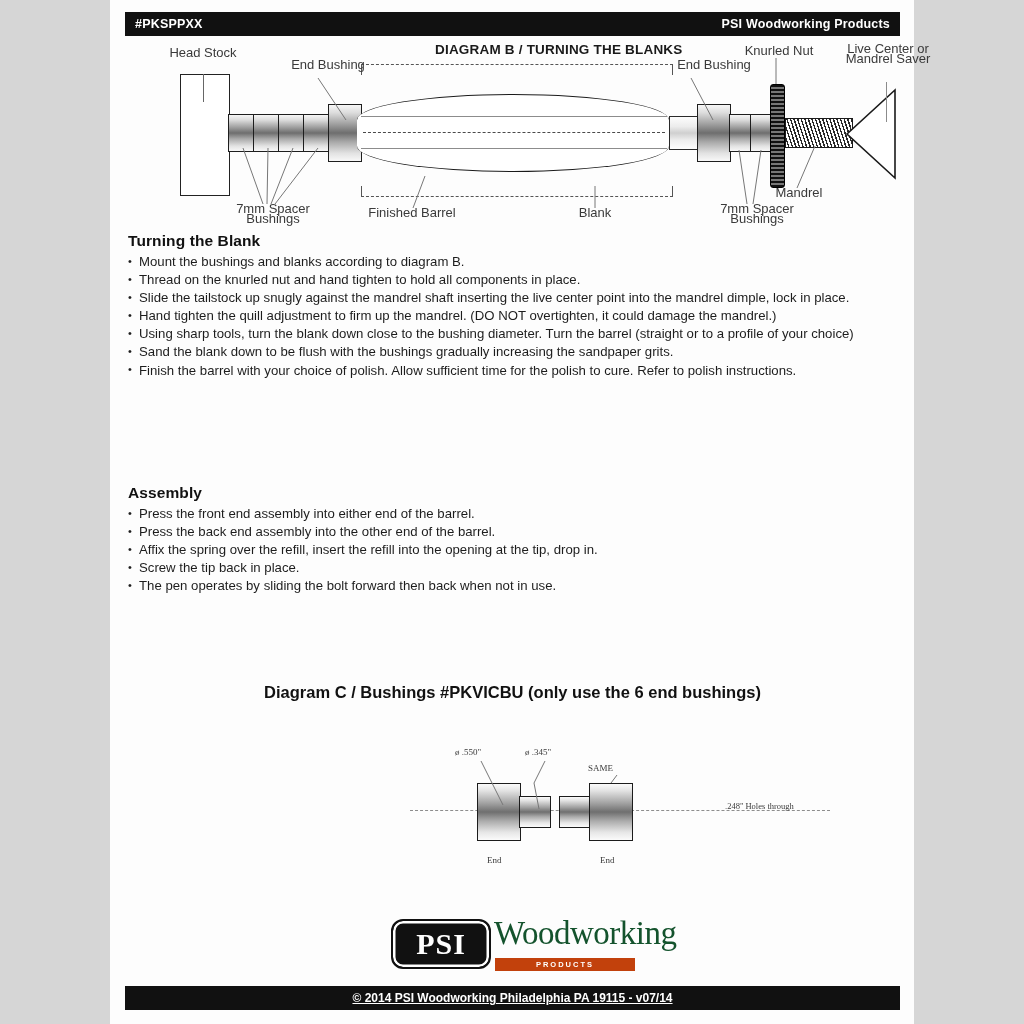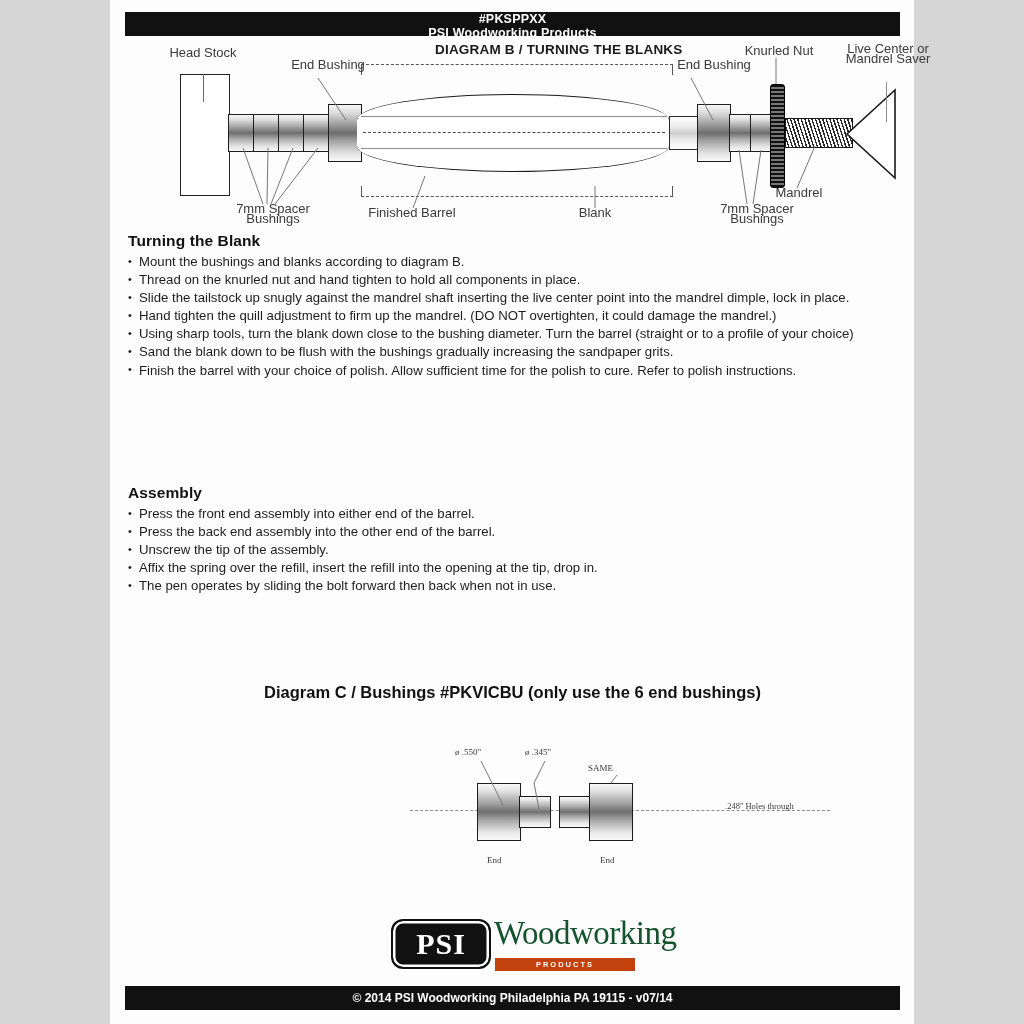--- a/index.html
+++ b/index.html
@@ -46,21 +46,20 @@
     left: 15px;
     top: 12px;
     width: 775px;
     height: 24px;
     background: #111111;
     display: flex;
     align-items: center;
     justify-content: space-between;
     padding: 0 10px;
     box-sizing: border-box;
-    flex-direction: column;
   }
   .header-bar span {
     color: #ffffff;
     font-size: 12.5px;
     font-weight: bold;
     letter-spacing: 0.2px;
   }
 
   
   .diagram-b {
@@ -326,20 +325,21 @@
     height: 24px;
     background: #111111;
     display: flex;
     align-items: center;
     justify-content: center;
   }
   .footer-bar span {
     color: #ffffff;
     font-size: 12px;
     font-weight: bold;
+    text-decoration: underline;
   }
 </style>
 </head>
 <body>
 
 <div class="page">
   <div class="margin-left"></div>
   <div class="margin-right"></div>
 
   <div class="sheet">
@@ -430,22 +430,22 @@
       <p class="bullet">Hand tighten the quill adjustment to firm up the mandrel. (DO NOT overtighten, it could damage the mandrel.)</p>
       <p class="bullet">Using sharp tools, turn the blank down close to the bushing diameter. Turn the barrel (straight or to a profile of your choice)</p>
       <p class="bullet">Sand the blank down to be flush with the bushings gradually increasing the sandpaper grits.</p>
       <p class="bullet">Finish the barrel with your choice of polish. Allow sufficient time for the polish to cure. Refer to polish instructions.</p>
     </div>
 
     <div class="section" style="top:484px;">
       <h2>Assembly</h2>
       <p class="bullet">Press the front end assembly into either end of the barrel.</p>
       <p class="bullet">Press the back end assembly into the other end of the barrel.</p>
-      <p class="bullet">Unscrew the tip of the assembly.</p>
       <p class="bullet">Affix the spring over the refill, insert the refill into the opening at the tip, drop in.</p>
+      <p class="bullet">Screw the tip back in place.</p>
       <p class="bullet">The pen operates by sliding the bolt forward then back when not in use.</p>
     </div>
 
     <div class="dc-wrap">
       <div class="diagram-c-title">Diagram C / Bushings #PKVICBU (only use the 6 end bushings)</div>
 
       <div class="dc-axis"></div>
 
       <div class="bush" style="left:352px; top:100px; width:42px; height:56px;"></div>
       <div class="bush" style="left:394px; top:113px; width:30px; height:30px;"></div>

